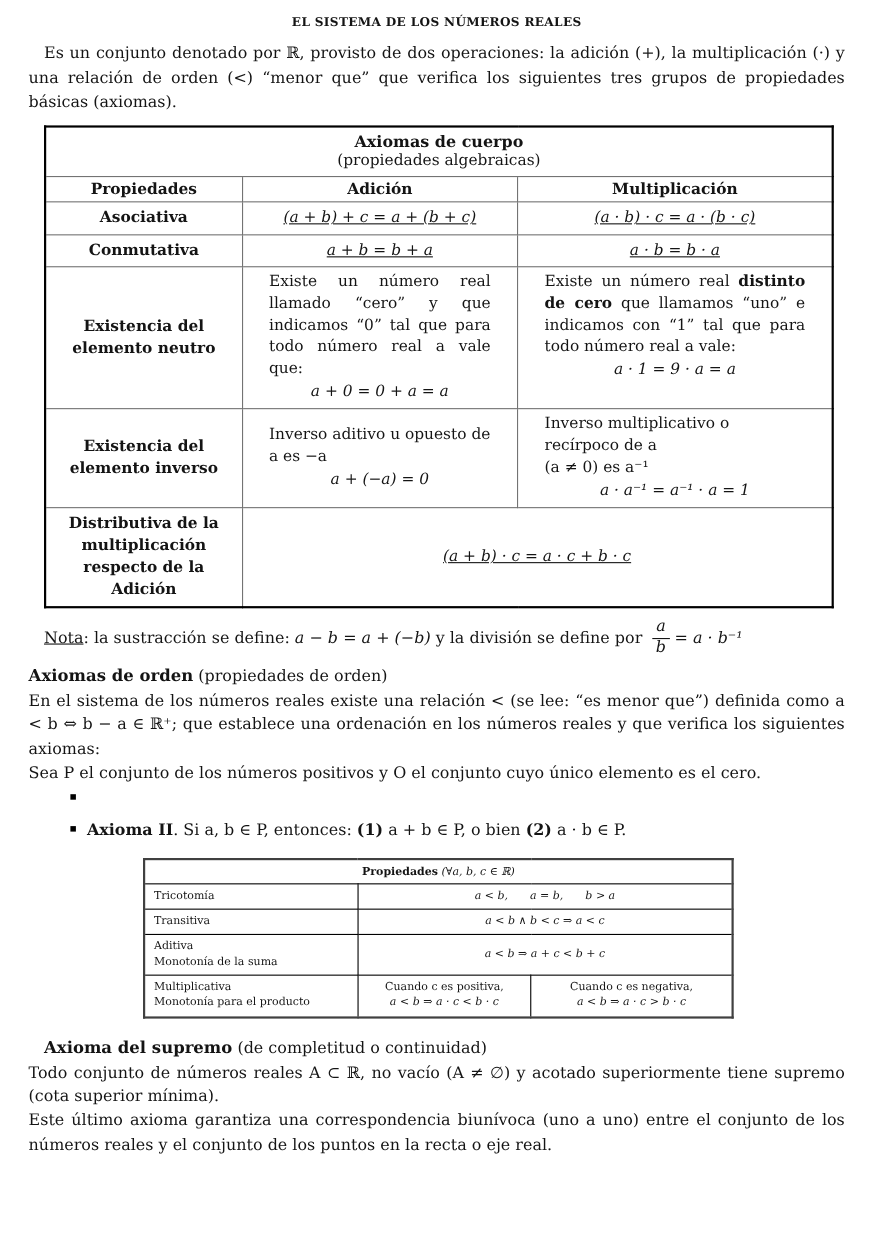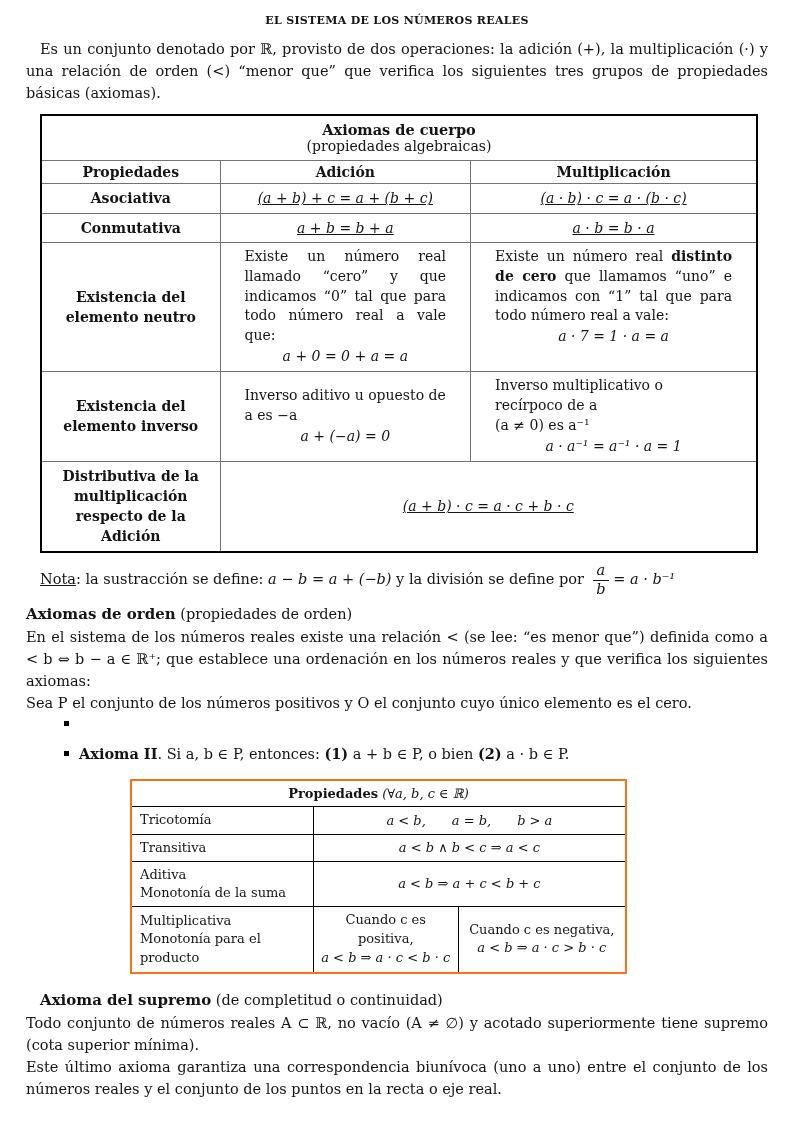--- a/index.html
+++ b/index.html
@@ -47,21 +47,21 @@
 
   .sec-head{margin:6px 0 2px 0;line-height:1.45;}
   .sec-head .b{font-size:15px;}
 
   
   .axioms{margin:10px 0 4px 0;padding:0;list-style:none;}
   .axioms li{display:flex;align-items:baseline;margin:0 0 14px 38px;line-height:1.45;}
   .sqbullet{width:5px;height:5px;background:#000;flex:0 0 auto;margin-right:10px;position:relative;top:-3px;}
 
   
-  .t2{width:497px;margin:12px 0 16px 104px;border:2px solid #f97316;font-size:13px;}
+  .t2{width:537px;margin:12px 0 16px 104px;border:2px solid #404040;font-size:10px;}
   .t2 th,.t2 td{border:1px solid #000;vertical-align:middle;}
   .t2 .t2-title{text-align:center;padding:5px 4px;font-weight:normal;}
   .t2 .rowlabel2{text-align:left;padding:4px 8px;line-height:1.4;}
   .t2 .rowlabel2 .lb{font-weight:normal;display:block;}
   .t2 .rowlabel2 .ls{display:block;}
   .t2 .val{text-align:center;font-style:italic;padding:0 8px;}
   .t2 .half{text-align:center;padding:4px 6px;line-height:1.45;}
   .t2 .half .tx{font-style:normal;display:block;}
   .t2 .half .fx{font-style:italic;display:block;}
 </style>
@@ -104,21 +104,21 @@
     </tr>
     <tr>
       <td class="rowlabel">Existencia del
 elemento neutro</td>
       <td class="textcell just">
         <span>Existe un número real llamado “cero” y que indicamos “0” tal que para todo número real a vale que:</span>
         <span class="cformula">a + 0 = 0 + a = a</span>
       </td>
       <td class="textcell just">
         <span>Existe un número real </span><span class="b">distinto de cero</span><span> que llamamos “uno” e indicamos con “1” tal que para todo número real a vale:</span>
-        <span class="cformula">a · 7 = 1 · a = a</span>
+        <span class="cformula">a · 1 = 9 · a = a</span>
       </td>
     </tr>
     <tr>
       <td class="rowlabel">Existencia del
 elemento inverso</td>
       <td class="textcell" style="vertical-align:middle;text-align:left;">
         <span>Inverso aditivo u opuesto de a es −a</span>
         <span class="cformula">a + (−a) = 0</span>
       </td>
       <td class="textcell pre"><span>Inverso multiplicativo o recírpoco de a

